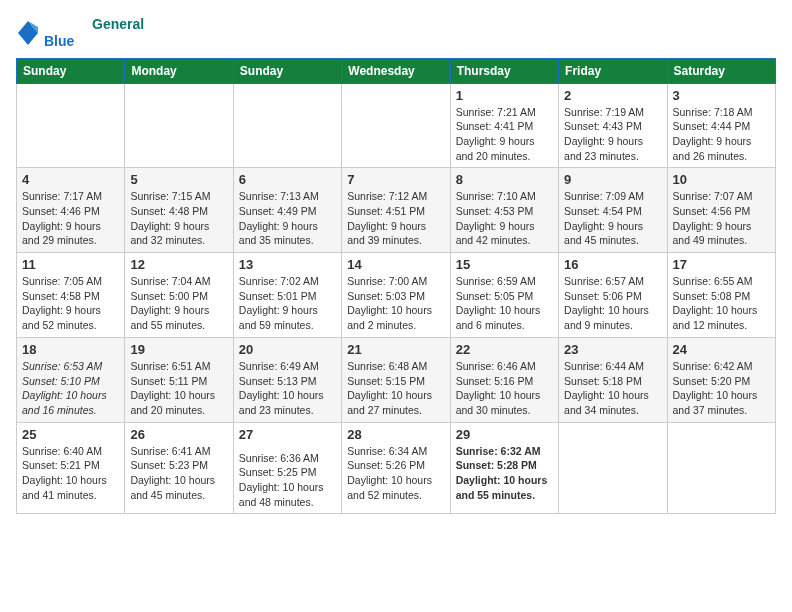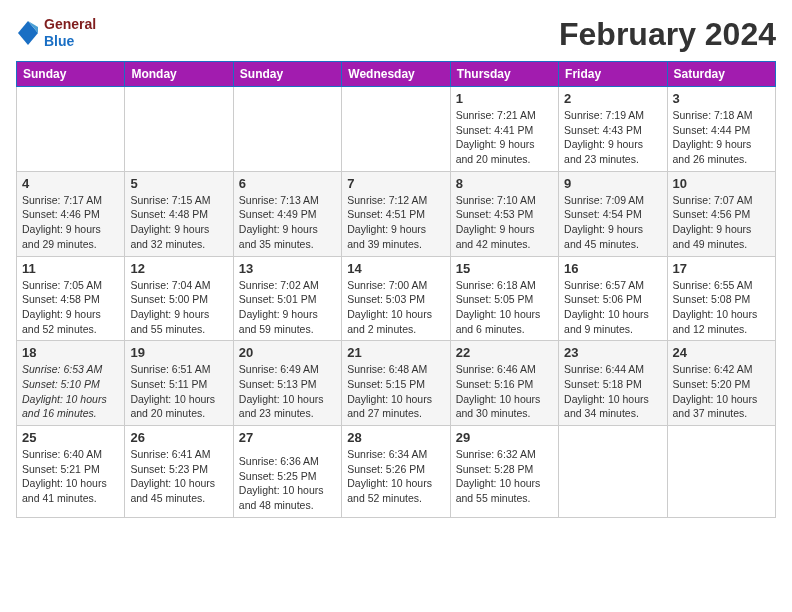--- a/index.html
+++ b/index.html
@@ -21,21 +21,21 @@
       align-items: center;
       gap: 4px;
     }
     .logo-text {
       display: flex;
       flex-direction: column;
       font-size: 14px;
       font-weight: bold;
       line-height: 1.2;
     }
-    .logo-general { color: #7f1d1d; }
+    .logo-general { color: #0f766e; margin-left: 48px; }
     .logo-blue { color: #1a6fc4; }
     .logo-icon {
       width: 24px;
       height: 28px;
     }
     .title-area {
       text-align: right;
     }
     .month-title {
       font-size: 32px;
@@ -45,21 +45,21 @@
     .location-title {
       font-size: 16px;
       color: #333;
     }
     .calendar-table {
       width: 100%;
       border-collapse: collapse;
       font-size: 11px;
     }
     .calendar-table th {
-      background-color: #a21caf;
+      background-color: #15803d;
       color: #fff;
       text-align: left;
       padding: 5px 6px;
       font-size: 12px;
       border: 1px solid #1a6fc4;
     }
     .calendar-table td {
       border: 1px solid #ccc;
       vertical-align: top;
       padding: 4px 5px;
@@ -94,21 +94,20 @@
     <svg class="logo-icon" viewBox="0 0 24 28" xmlns="http://www.w3.org/2000/svg">
       <polygon points="12,2 22,14 12,26 2,14" fill="#1a6fc4"></polygon>
       <polygon points="12,2 22,8 22,14" fill="#4a9fd4"></polygon>
     </svg>
     <div class="logo-text">
       <span class="logo-general">General</span>
       <span class="logo-blue">Blue</span>
     </div>
   </div>
   <div class="title-area">
-    <div class="month-title">February 2024</div>
   </div>
 </div>
 
 <table class="calendar-table">
   <thead>
     <tr>
     <th>Sunday</th>
         <th>Monday</th>
         <th>Sunday</th>
         <th>Wednesday</th>
@@ -220,21 +219,21 @@
         </td>
         <td>
           <span class="day-number">14</span>
           <div class="day-info" style="white-space: pre-line;">Sunrise: 7:00 AM
 Sunset: 5:03 PM
 Daylight: 10 hours
 and 2 minutes.</div>
         </td>
         <td>
           <span class="day-number">15</span>
-          <div class="day-info" style="white-space: pre-line;">Sunrise: 6:18 AM
+          <div class="day-info" style="white-space: pre-line;">Sunrise: 6:59 AM
 Sunset: 5:05 PM
 Daylight: 10 hours
 and 6 minutes.</div>
         </td>
         <td>
           <span class="day-number">16</span>
           <div class="day-info" style="white-space: pre-line;">Sunrise: 6:57 AM
 Sunset: 5:06 PM
 Daylight: 10 hours
 and 9 minutes.</div>
@@ -322,21 +321,21 @@
         </td>
         <td>
           <span class="day-number">28</span>
           <div class="day-info" style="white-space: pre-line;">Sunrise: 6:34 AM
 Sunset: 5:26 PM
 Daylight: 10 hours
 and 52 minutes.</div>
         </td>
         <td>
           <span class="day-number">29</span>
-          <div class="day-info" style="white-space: pre-line;">Sunrise: 6:32 AM
+          <div class="day-info" style="white-space: pre-line; font-weight: bold;">Sunrise: 6:32 AM
 Sunset: 5:28 PM
 Daylight: 10 hours
 and 55 minutes.</div>
         </td>
         <td class="empty-cell"></td>
         <td class="empty-cell"></td>
       </tr>
     </tbody>
 </table>
 

